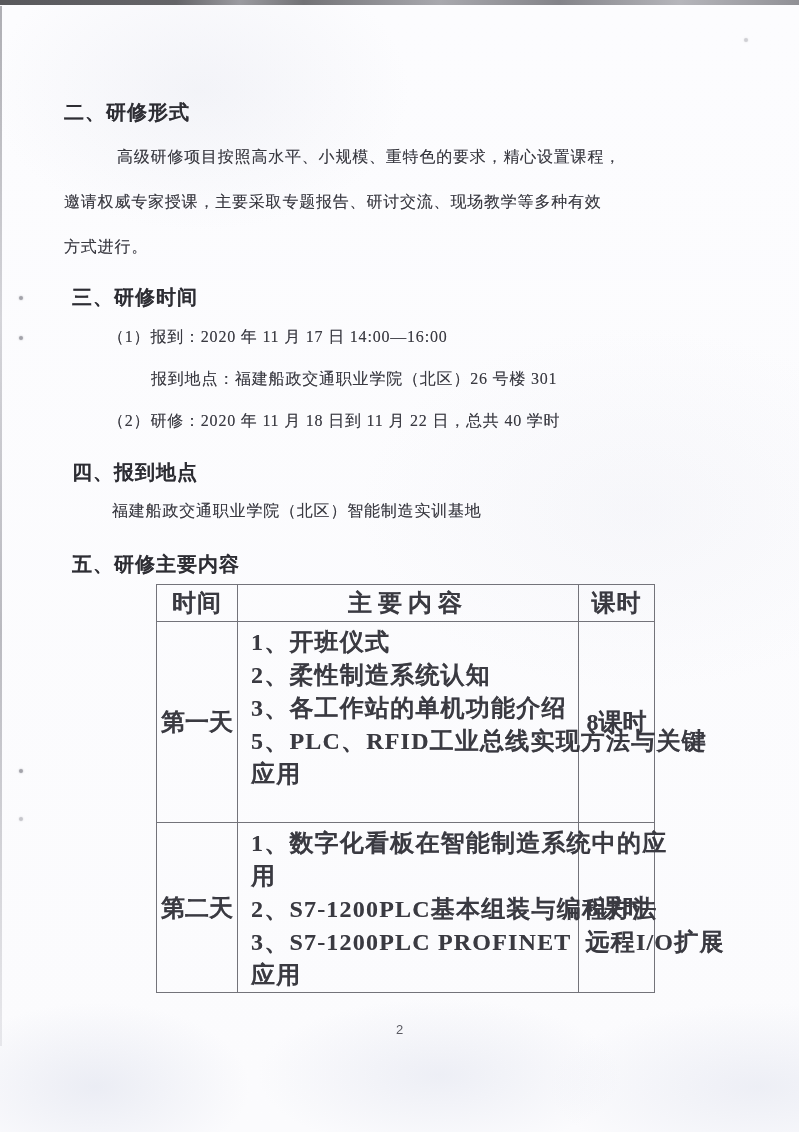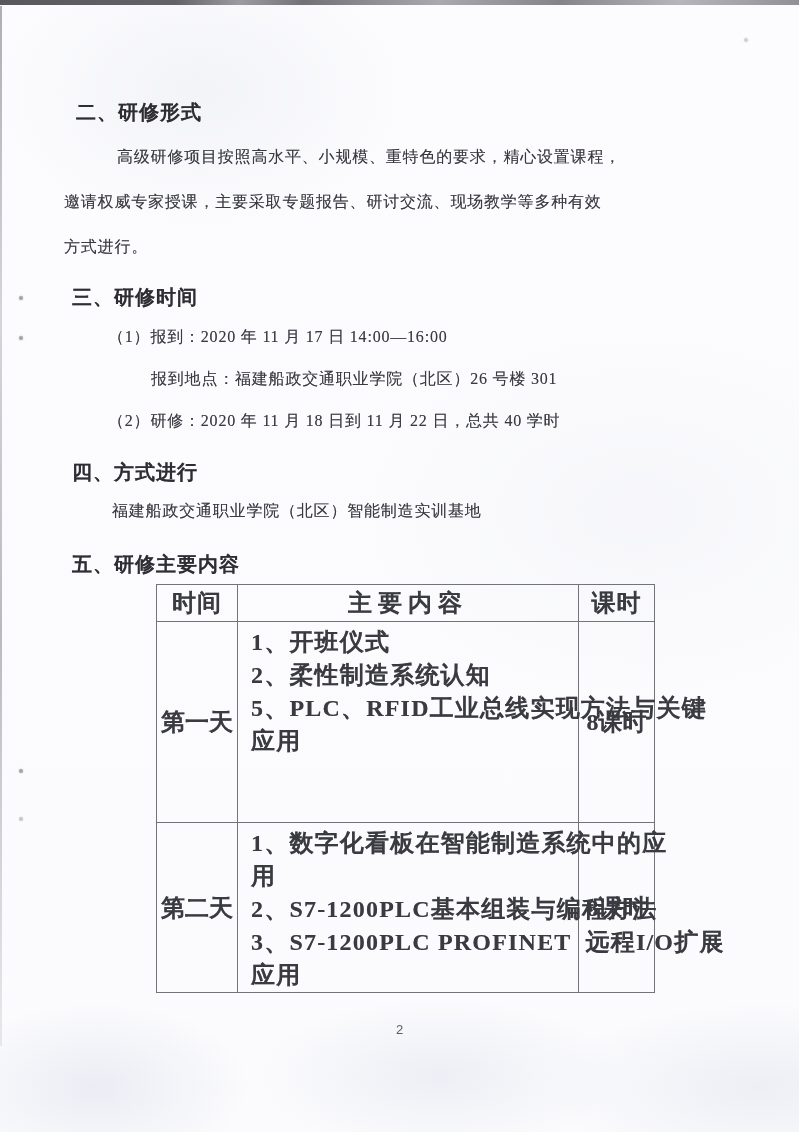--- a/index.html
+++ b/index.html
@@ -84,45 +84,46 @@
 <div class="page">
 
   <div class="edge-top"></div>
   <div class="edge-left"></div>
   <div class="speck" style="top:296px;left:19px;"></div>
   <div class="speck" style="top:336px;left:19px;"></div>
   <div class="speck" style="top:769px;left:19px;"></div>
   <div class="speck" style="top:817px;left:19px;opacity:.6;"></div>
   <div class="speck" style="top:38px;left:744px;opacity:.5;"></div>
 
-  <div class="abs heading" style="top:100px;left:76px;">二、研修形式</div>
+  <div class="abs heading" style="top:100px;left:64px;">二、研修形式</div>
   <div class="abs bodyline" style="top:145px;left:117px;">高级研修项目按照高水平、小规模、重特色的要求，精心设置课程，</div>
   <div class="abs bodyline" style="top:190px;left:64px;">邀请权威专家授课，主要采取专题报告、研讨交流、现场教学等多种有效</div>
   <div class="abs bodyline" style="top:235px;left:64px;">方式进行。</div>
 
   <div class="abs heading" style="top:285px;left:72px;">三、研修时间</div>
   <div class="abs bodyline" style="top:325px;left:108px;">（1）报到：2020 年 11 月 17 日 14:00—16:00</div>
   <div class="abs bodyline" style="top:367px;left:151px;">报到地点：福建船政交通职业学院（北区）26 号楼 301</div>
   <div class="abs bodyline" style="top:409px;left:108px;">（2）研修：2020 年 11 月 18 日到 11 月 22 日，总共 40 学时</div>
 
-  <div class="abs heading" style="top:460px;left:72px;">四、方式进行</div>
+  <div class="abs heading" style="top:460px;left:72px;">四、报到地点</div>
   <div class="abs bodyline" style="top:499px;left:112px;">福建船政交通职业学院（北区）智能制造实训基地</div>
 
   <div class="abs heading" style="top:552px;left:72px;">五、研修主要内容</div>
 
   <div class="sched-table">
 
     <div class="cell center header">时间</div>
     <div class="cell center header header-main">主要内容</div>
     <div class="cell center header last-col">课时</div>
 
     <div class="cell center">第一天</div>
     <div class="cell content">
       <div class="content-line">1、开班仪式</div>
       <div class="content-line">2、柔性制造系统认知</div>
+      <div class="content-line">3、各工作站的单机功能介绍</div>
       <div class="content-line">5、PLC、RFID工业总线实现方法与关键</div>
       <div class="content-line">应用</div>
     </div>
     <div class="cell center last-col">8课时</div>
 
     <div class="cell center last-row">第二天</div>
     <div class="cell content last-row">
       <div class="content-line">1、数字化看板在智能制造系统中的应</div>
       <div class="content-line">用</div>
       <div class="content-line">2、S7-1200PLC基本组装与编程方法</div>

